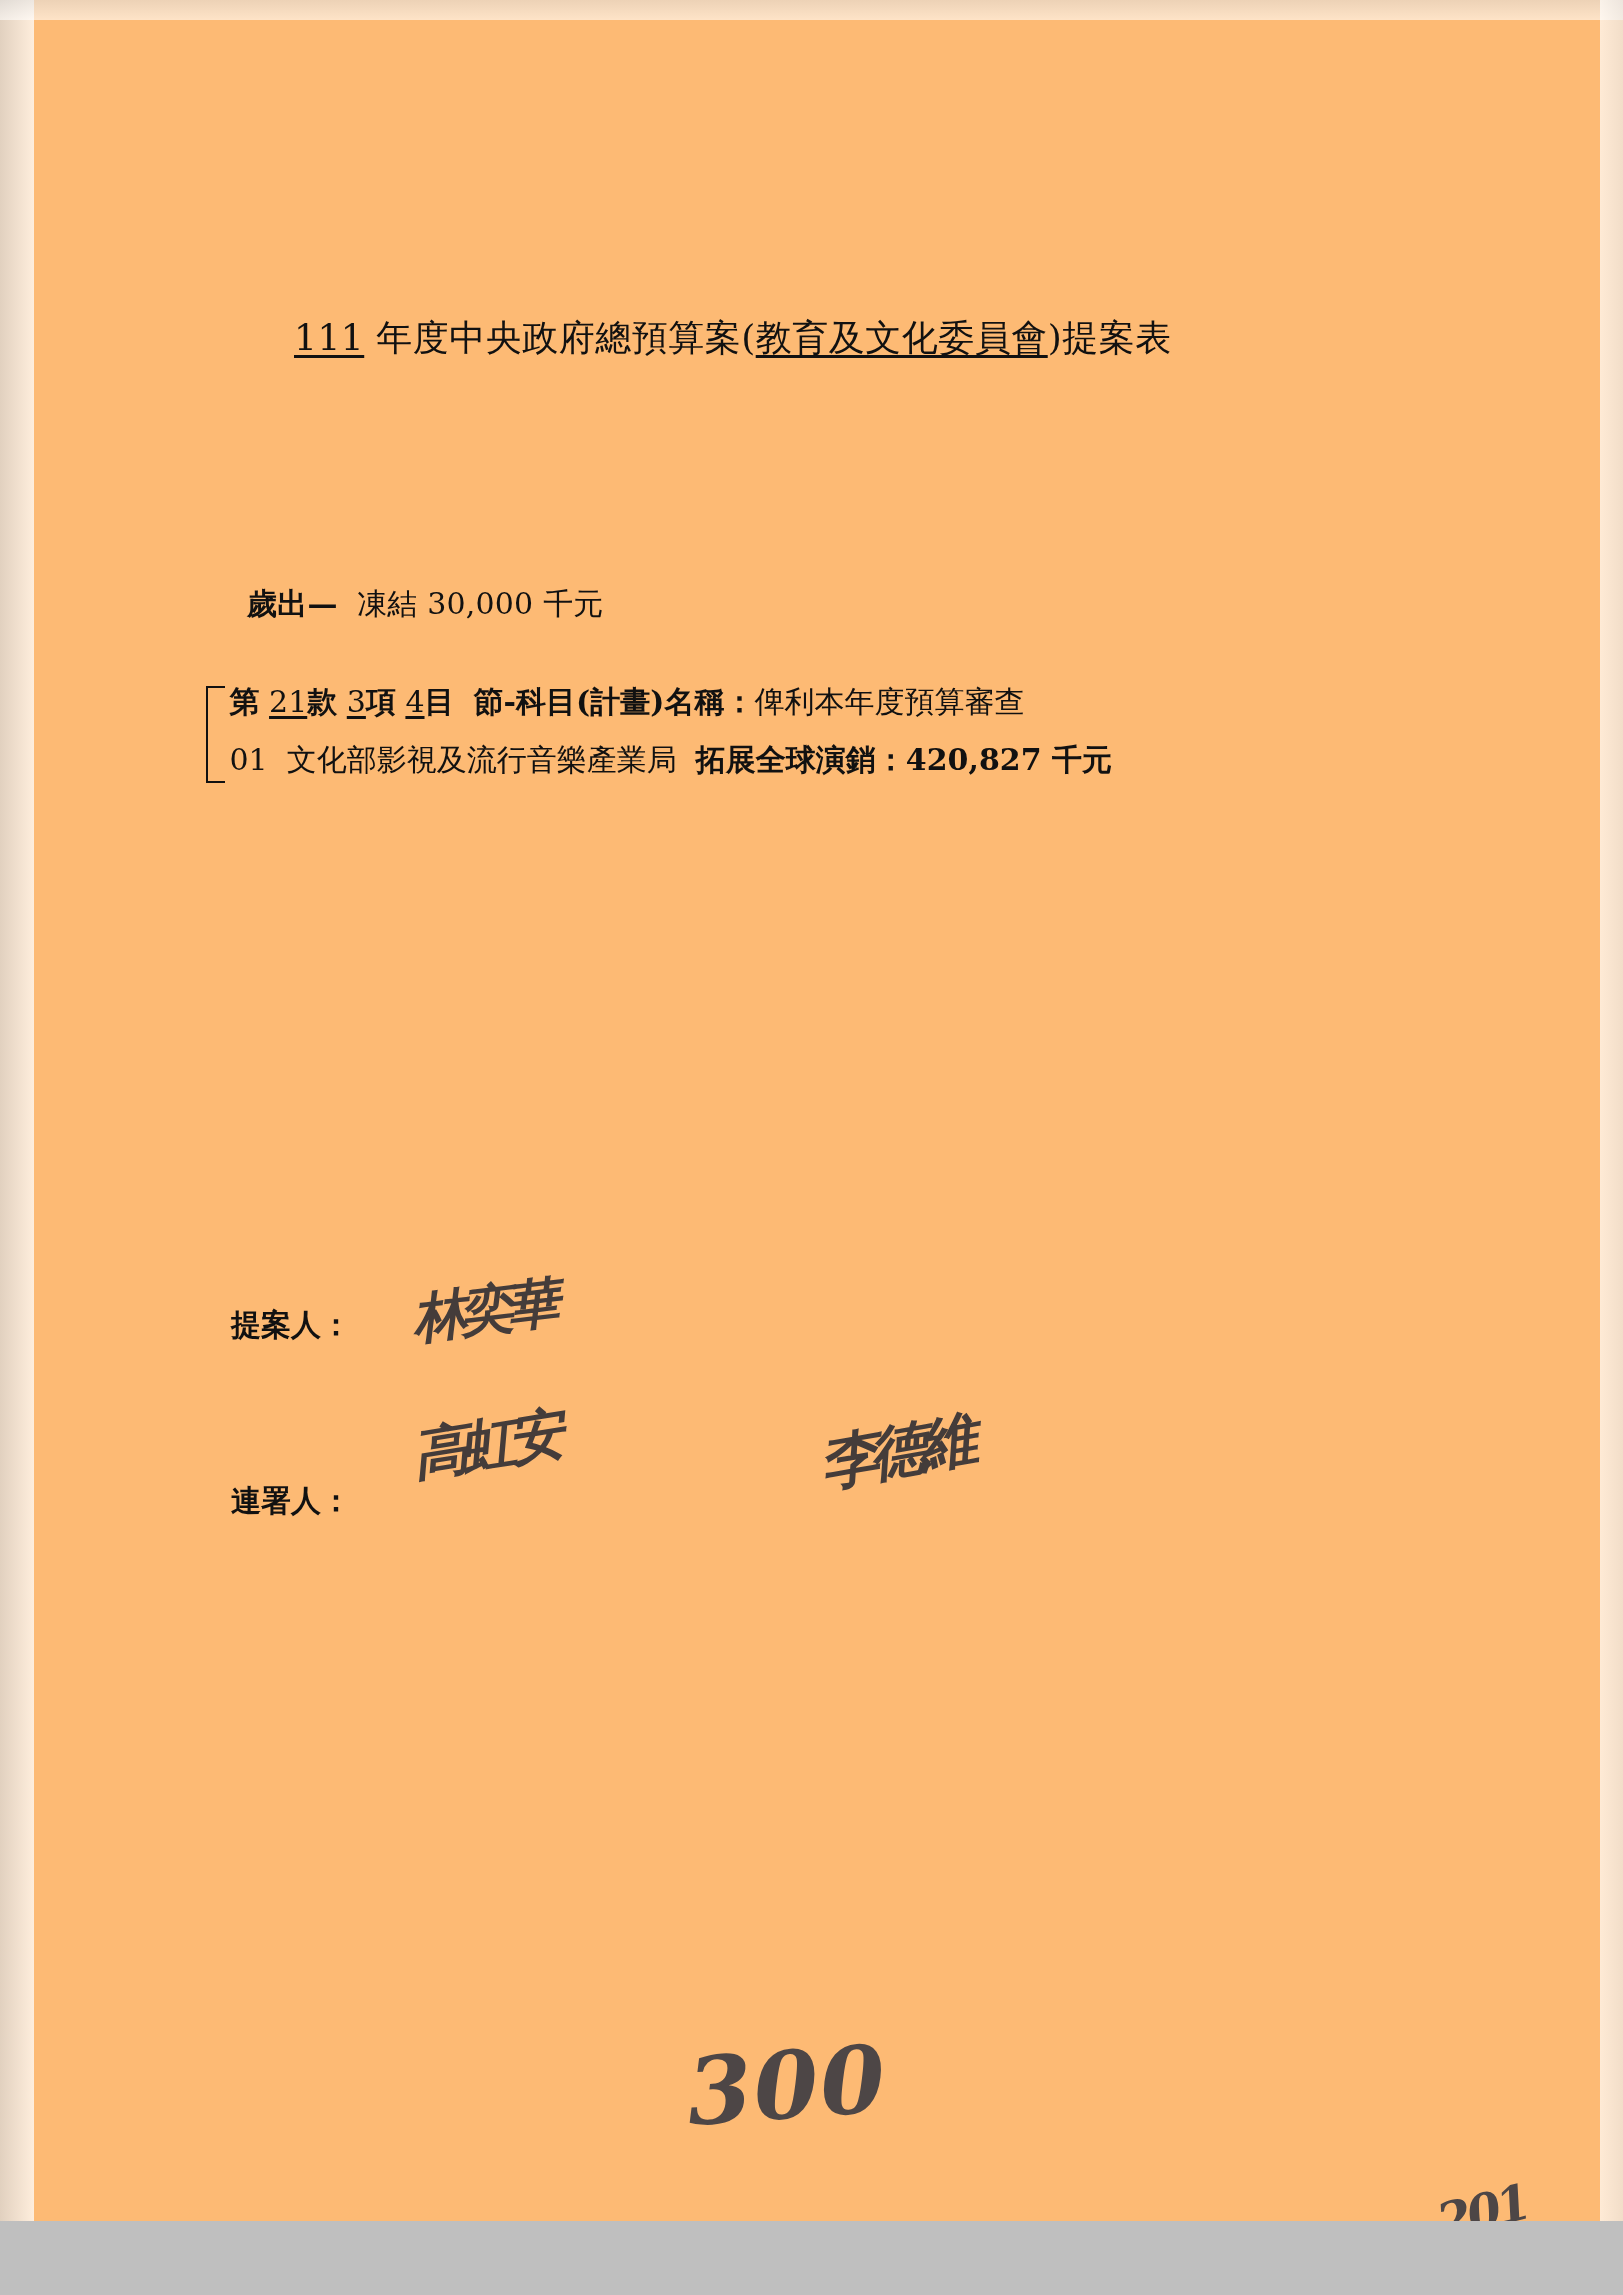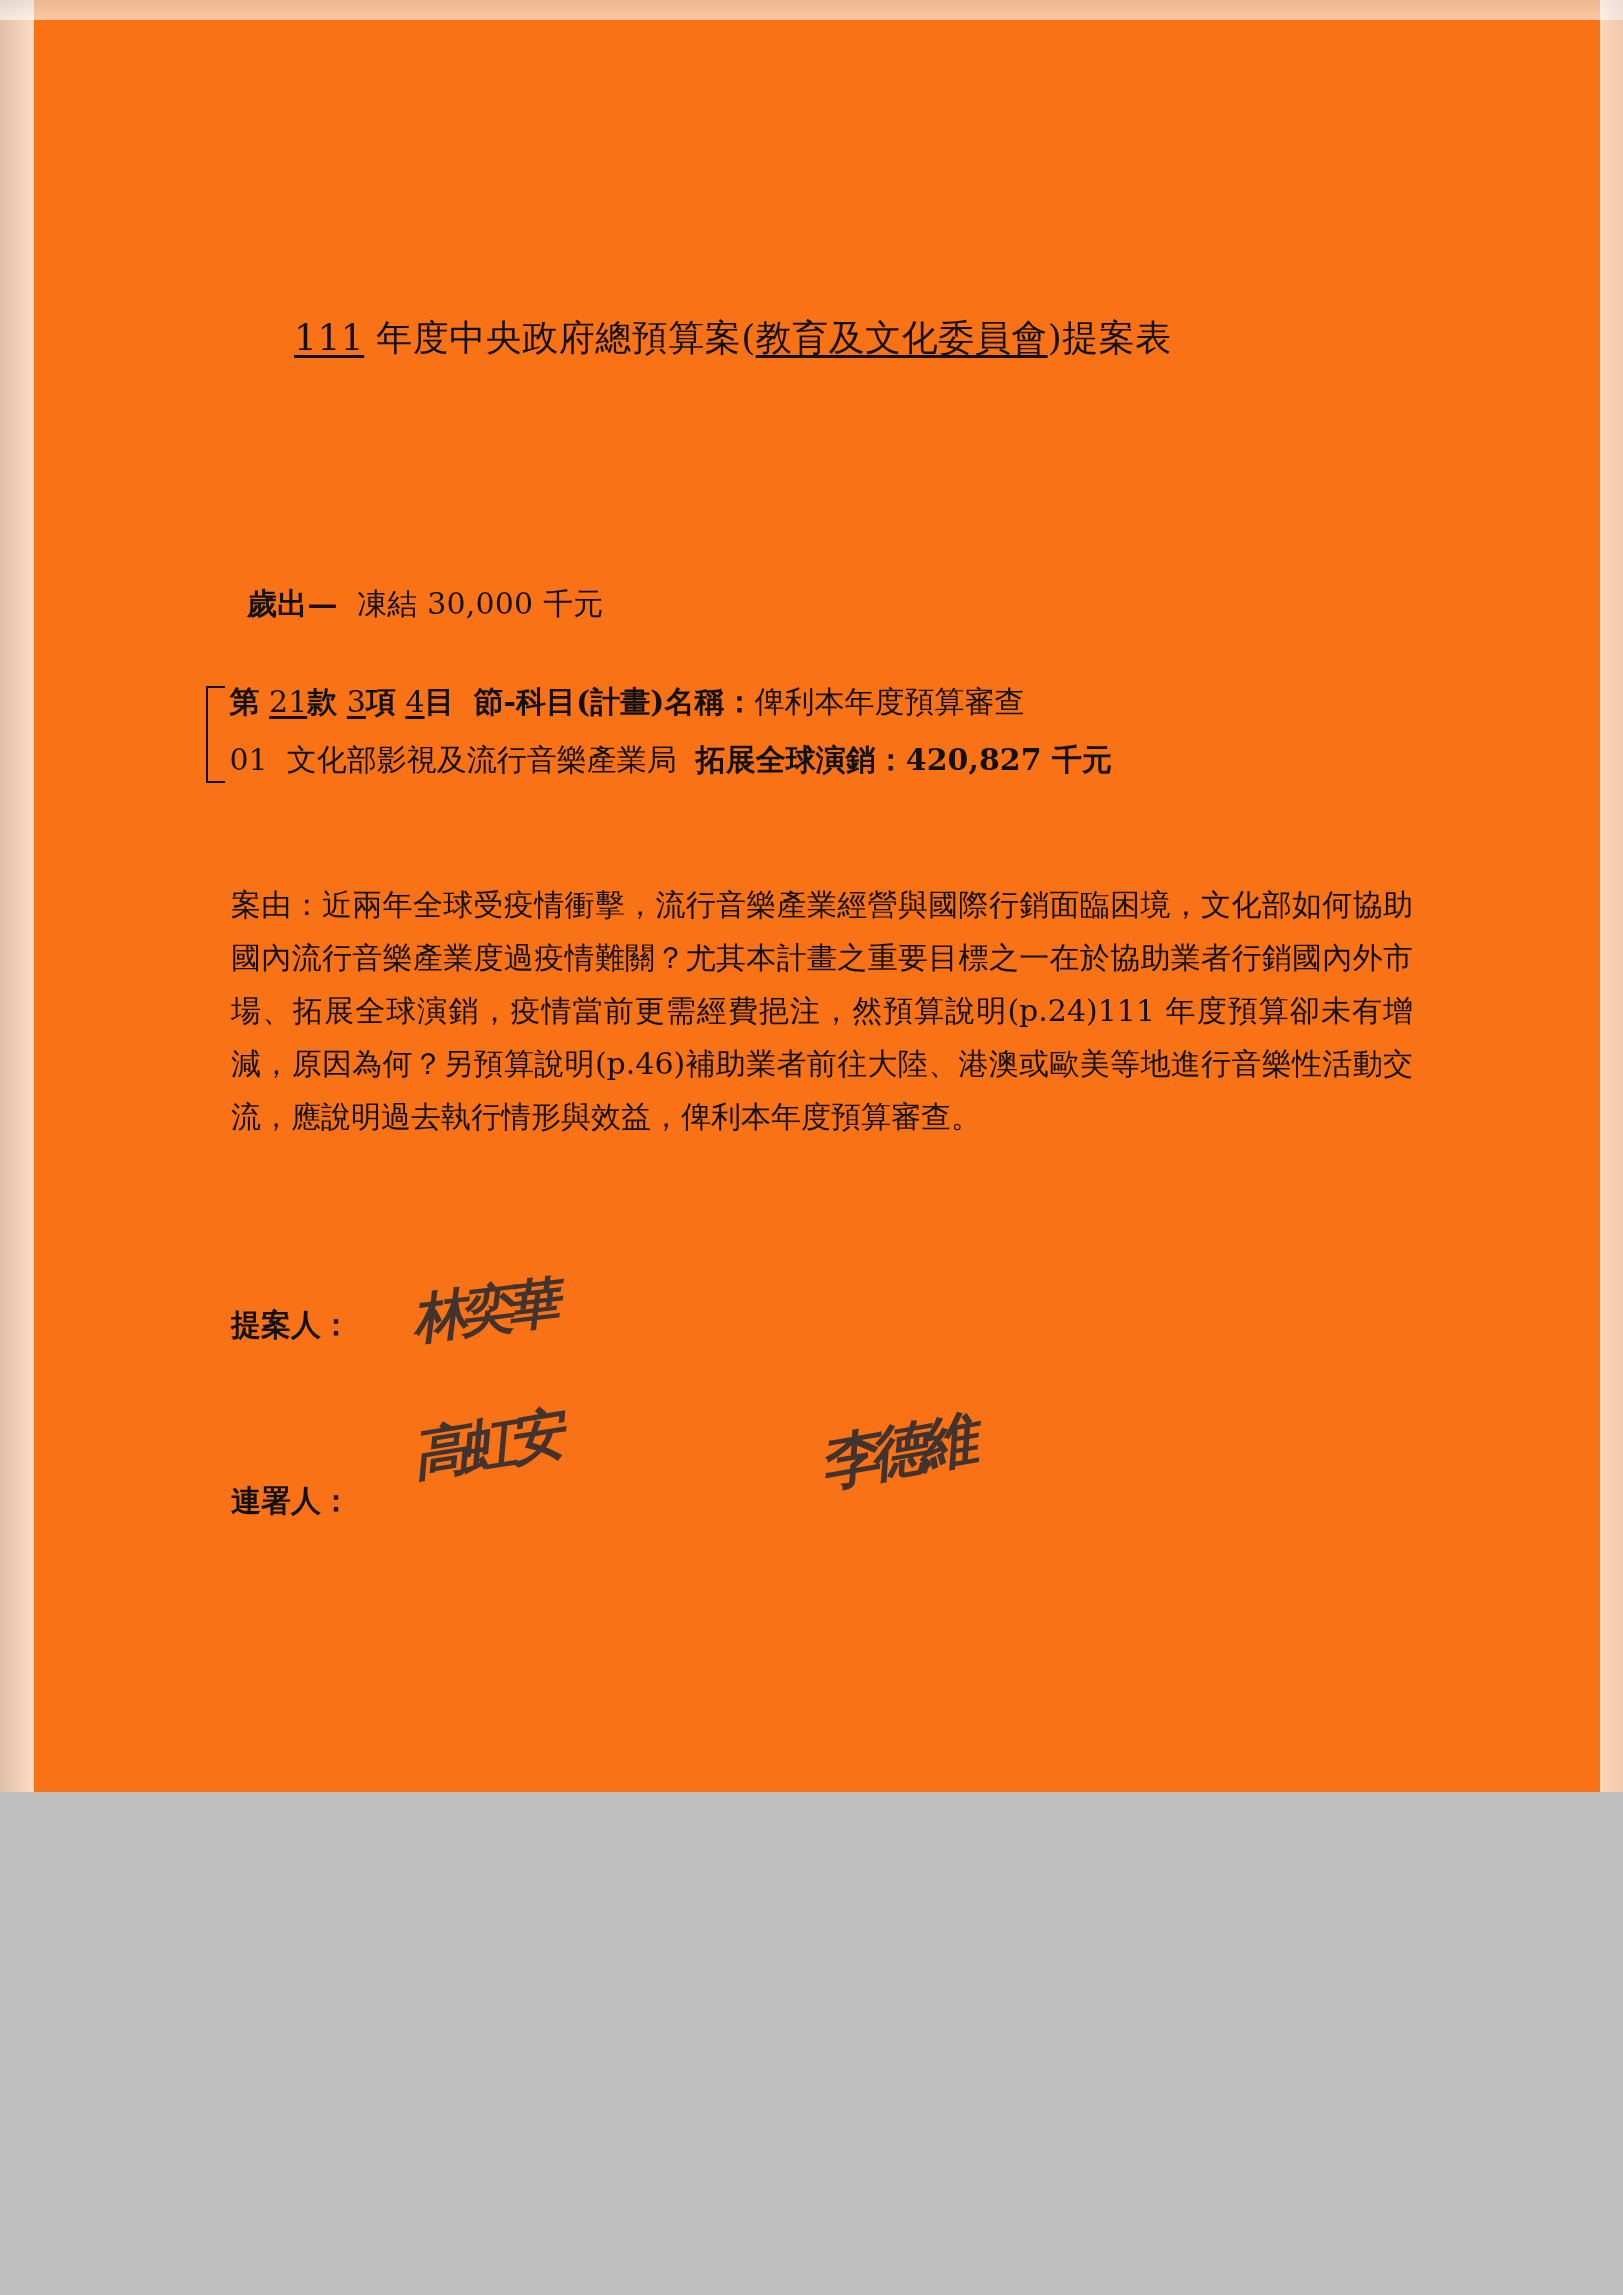--- a/index.html
+++ b/index.html
@@ -6,22 +6,22 @@
     margin: 0;
     padding: 0;
     background: #bfbfbf;
   }
   body {
     font-family: "DejaVu Serif", "Liberation Serif", serif;
   }
   .page {
     position: relative;
     width: 1624px;
-    height: 1792px;
-    background: #f97316;
+    height: 2221px;
+    background: #fdba74;
     overflow: hidden;
     box-sizing: border-box;
   }
   
   .scan-edge-left {
     position: absolute;
     left: 0; top: 0;
     width: 34px; height: 100%;
     background: linear-gradient(to right, #d8d8d8 0%, #ffffff 100%);
     opacity: .75;
@@ -233,21 +233,20 @@
         <span class="ul">4</span><span class="lbl-bold">目</span>&nbsp;
         <span class="lbl-bold">節-科目(計畫)名稱：</span><span>俾利本年度預算審查</span>
       </div>
       <div class="bracket-line" id="bl2">
         <span>01</span>&nbsp;
         <span>文化部影視及流行音樂產業局</span>&nbsp;
         <span class="lbl-bold">拓展全球演銷：</span><span class="lbl-bold">420,827 千元</span>
       </div>
     </div>
 
-    <div class="body-para">案由：近兩年全球受疫情衝擊，流行音樂產業經營與國際行銷面臨困境，文化部如何協助國內流行音樂產業度過疫情難關？尤其本計畫之重要目標之一在於協助業者行銷國內外市場、拓展全球演銷，疫情當前更需經費挹注，然預算說明(p.24)111 年度預算卻未有增減，原因為何？另預算說明(p.46)補助業者前往大陸、港澳或歐美等地進行音樂性活動交流，應說明過去執行情形與效益，俾利本年度預算審查。</div>
 
     <div class="sig-row" id="sig-proposer">提案人：</div>
     <div class="sig-ink" id="ink-proposer">林奕華</div>
 
     <div class="sig-row" id="sig-cosigner">連署人：</div>
     <div class="sig-ink" id="ink-cosign-1">高虹安</div>
     <div class="sig-ink" id="ink-cosign-2">李德維</div>
 
     <div class="stamp-300">300</div>
     <div class="corner-mark">201</div>

